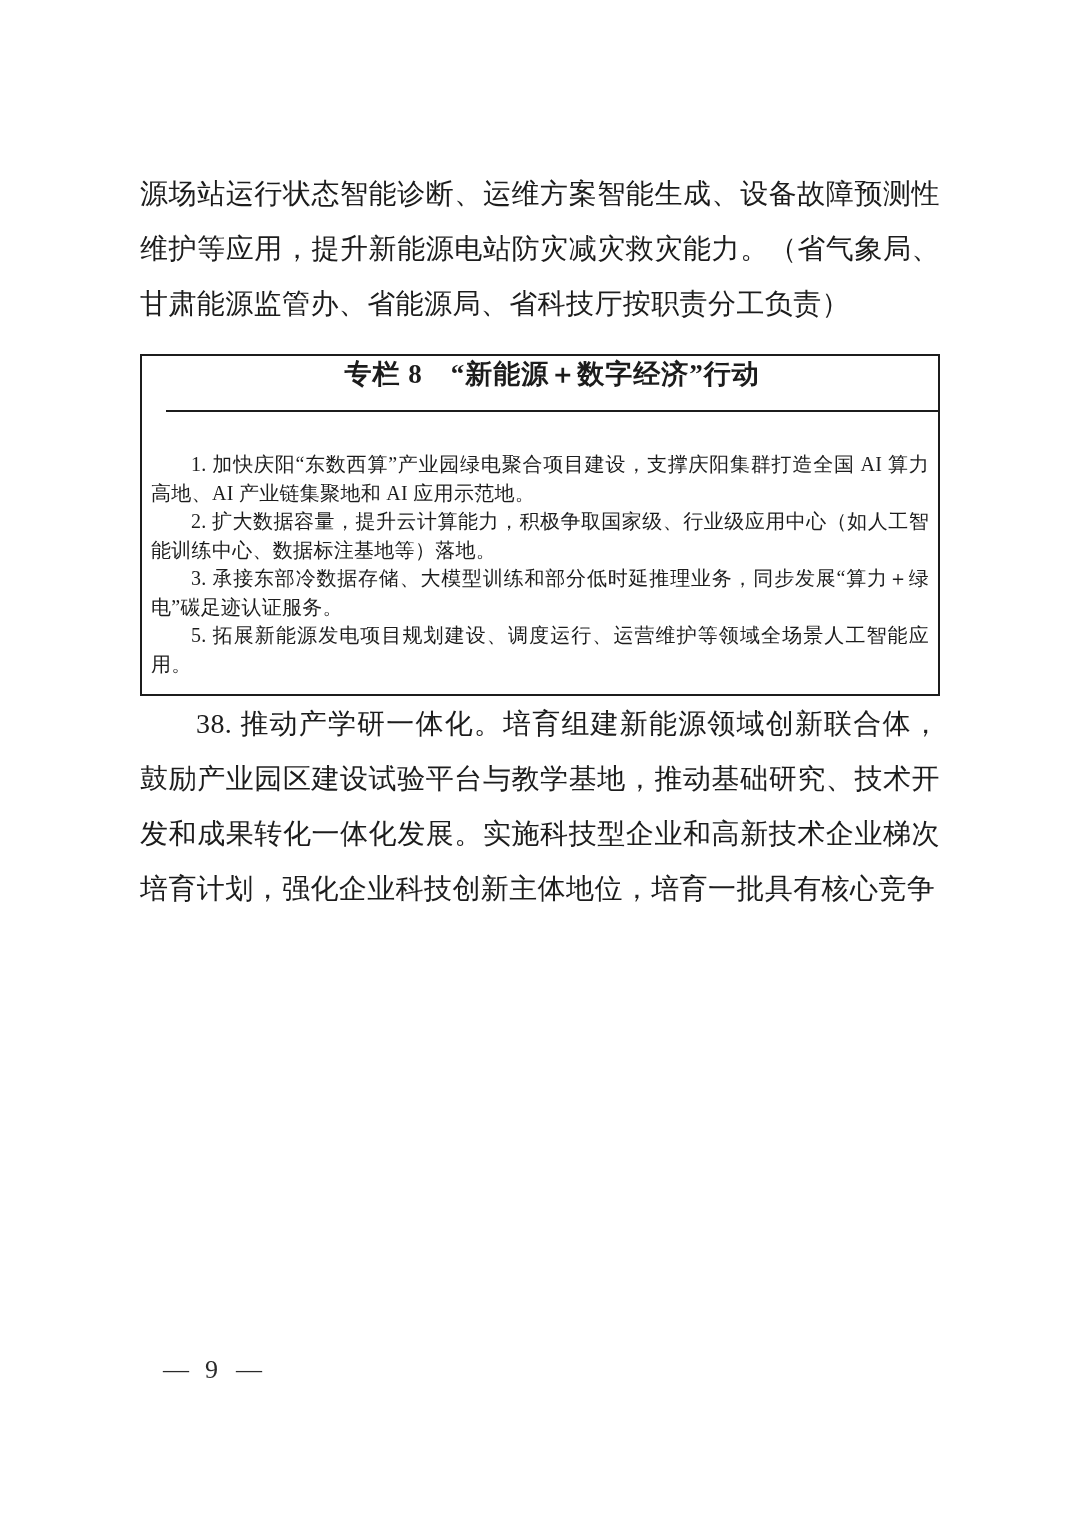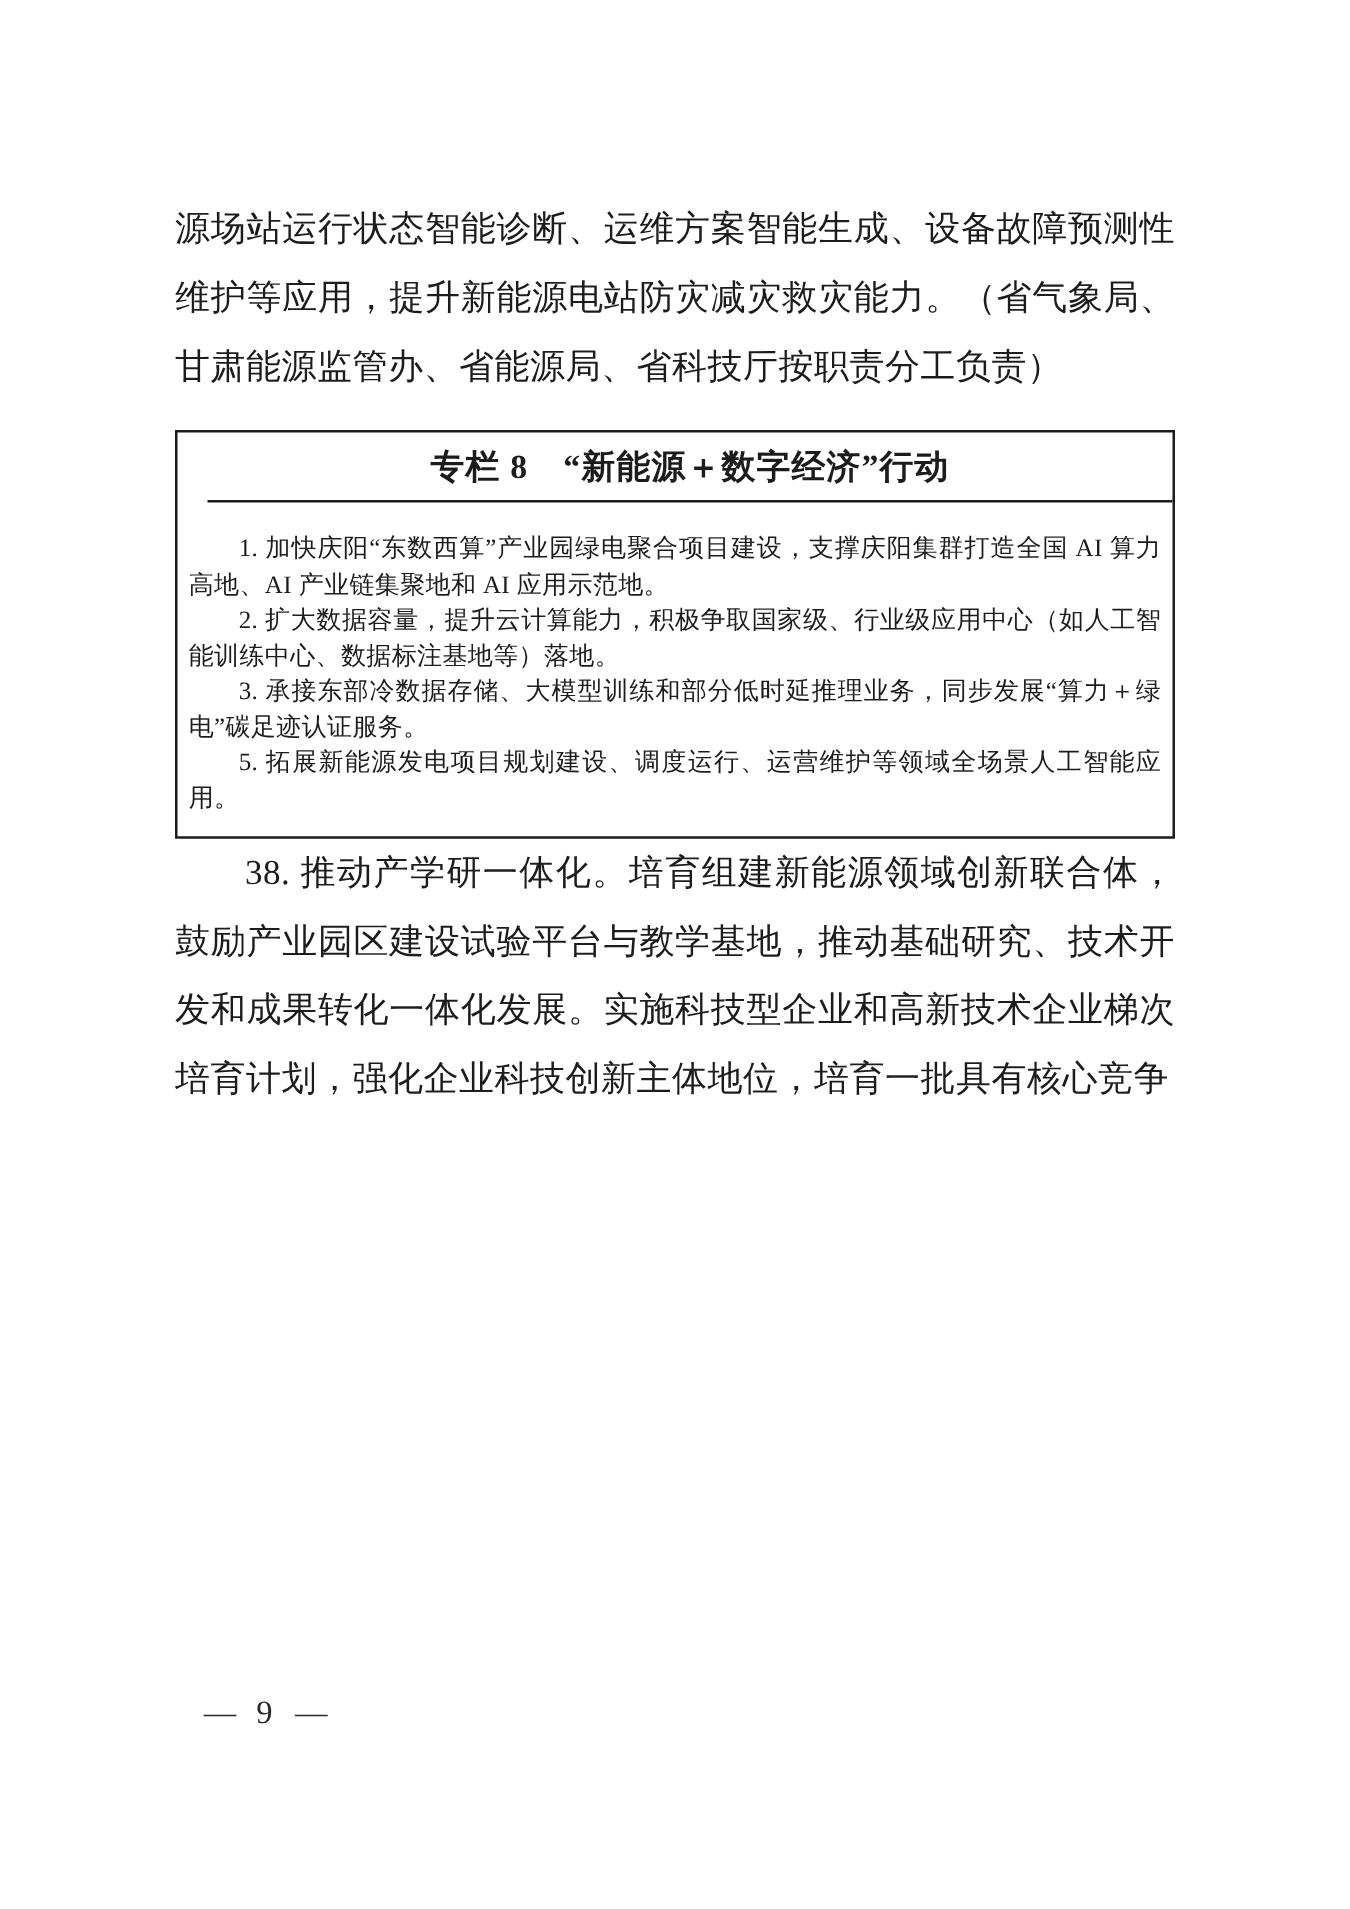--- a/index.html
+++ b/index.html
@@ -15,48 +15,48 @@
     position: relative;
     overflow: hidden;
   }
   .page {
     position: absolute;
     inset: 0;
   }
   .content {
     position: absolute;
     left: 140px;
-    top: 156px;
+    top: 166px;
     width: 800px;
   }
   .intro-para {
     font-size: 28px;
     line-height: 55px;
     text-align: justify;
     word-break: break-all;
     letter-spacing: 0.4px;
   }
   .callout-box {
     margin-top: 23px;
     border: 2px solid #1c1c1c;
     box-sizing: border-box;
   }
   .callout-header {
     height: 54px;
     border-bottom: 2px solid #1c1c1c;
     display: flex;
-    align-items: center;
+    align-items: flex-start;
     justify-content: center;
     font-size: 27px;
     font-weight: bold;
     letter-spacing: 1px;
     margin-left: 24px;
   }
   .callout-body {
-    padding: 23px 9px 16px 9px;
+    padding: 38px 9px 16px 9px;
     font-size: 20px;
     line-height: 28.5px;
   }
   .callout-item {
     text-align: justify;
     text-indent: 2em;
     word-break: break-all;
     letter-spacing: 0.3px;
   }
   .section-heading {

